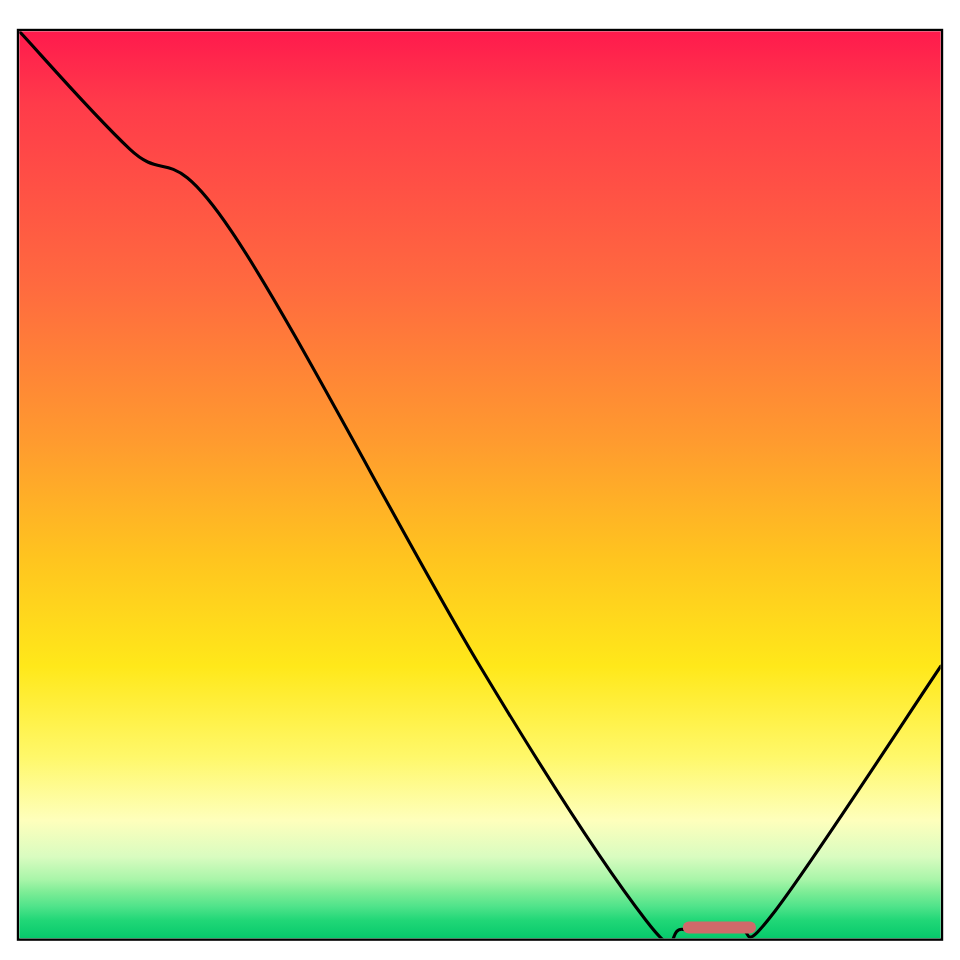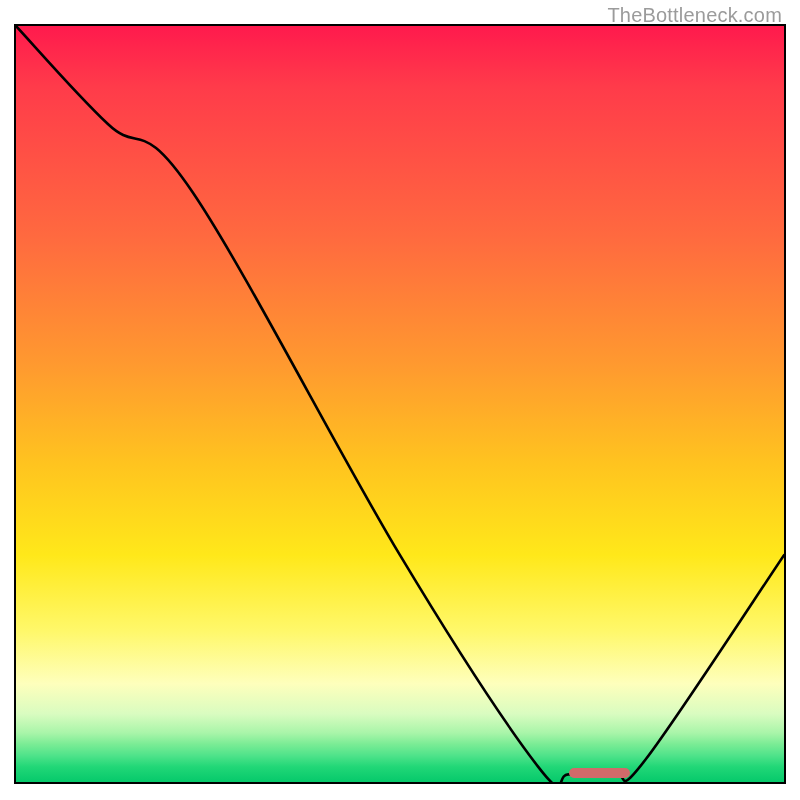--- a/index.html
+++ b/index.html
@@ -72,21 +72,20 @@
     background: #d06a6a;
     border-radius: 5px;
     z-index: 2;
   }
 </style>
 </head>
 <body>
 
 <div class="chart-container">
 
-  <div class="watermark">TheBottleneck.com</div>
 
   <div class="plot-area">
     <div class="gradient-bg"></div>
 
     <svg class="curve" viewBox="0 0 768 756" preserveAspectRatio="none">
       <path d="M0,0 C 16.5888,17.690399999999993 60.364799999999995,68.34239999999998 92.16,98.27999999999997 C 123.95519999999999,128.21759999999995 124.1088,88.75439999999993 176.64000000000001,166.31999999999994 C 229.17120000000003,243.88559999999995 321.79200000000003,425.77920000000006 384,529.2 C 446.20799999999997,632.6208 491.8272,701.4168 522.24,740.88 C 552.6528000000001,780.3432 539.1360000000001,747.0792 552.96,748.44 C 566.784,749.8008000000001 585.216,751.1616 599.04,748.44 C 612.8639999999999,745.7184000000001 599.3471999999999,772.7832000000001 629.76,733.32 C 660.1728,693.8568 743.1168,565.9416 768,529.2" fill="none" stroke="#000000" stroke-width="2.6" stroke-linecap="round" stroke-linejoin="round"></path>
     </svg>
 
     <div class="marker" style="left: 552.96px; width: 61.44px; bottom: 4px;"></div>
   </div>

